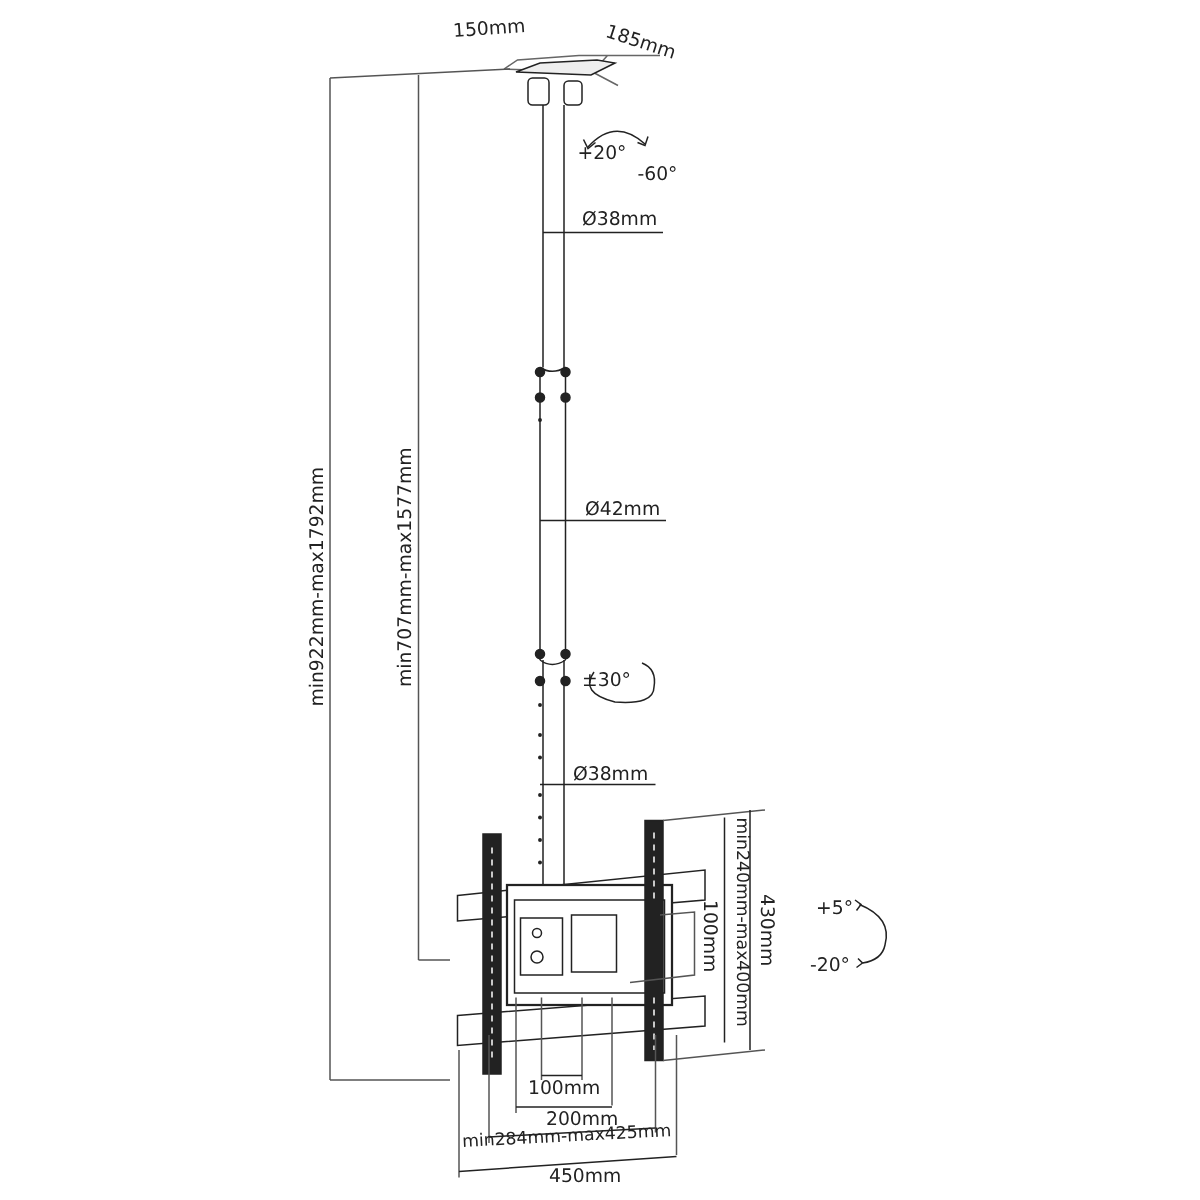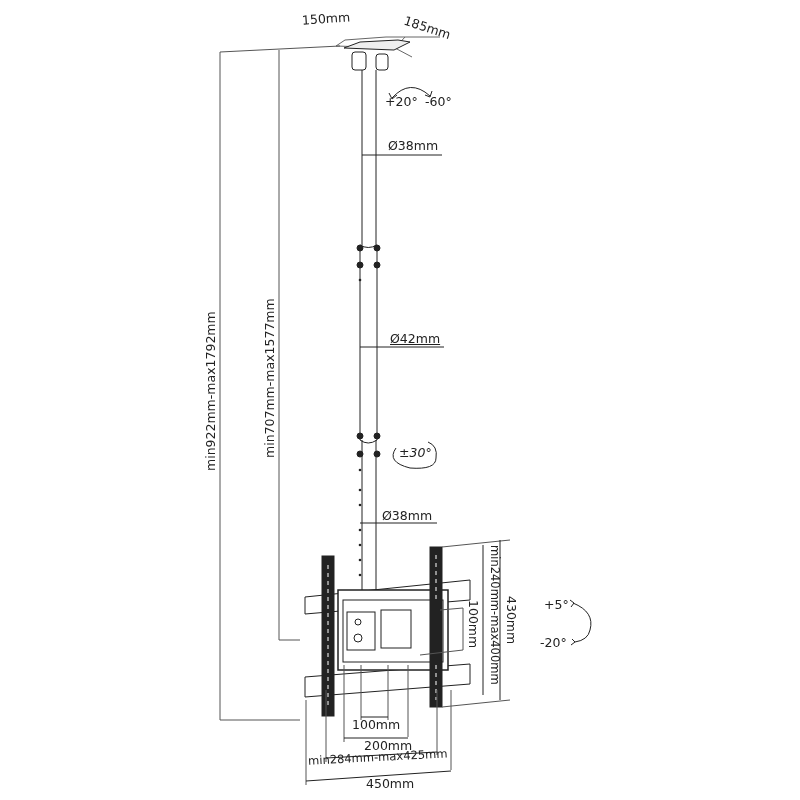--- a/index.html
+++ b/index.html
@@ -89,25 +89,25 @@
     <path d="M361 717 L388 717"></path>
     <path d="M344 738 L408 738"></path>
     <path d="M326 758 L437 752"></path>
     <path d="M306 781 L451 771"></path>
   </g>
 </svg>
 
 <span class="lbl" data-name="top-plate-width-label" style="left:302px;top:13px;transform:rotate(-4deg);">150mm</span>
 <span class="lbl" data-name="top-plate-depth-label" style="left:403px;top:22px;transform:rotate(18deg);">185mm</span>
 <span class="lbl" data-name="swivel-plus-label" style="left:385px;top:96px;">+20°</span>
-<span class="lbl" data-name="swivel-minus-label" style="left:425px;top:96px;">-60°</span>
+<span class="lbl" data-name="swivel-minus-label" style="left:425px;top:110px;">-60°</span>
 <span class="lbl" data-name="pole-top-diameter-label" style="left:388px;top:140px;">Ø38mm</span>
-<span class="lbl" data-name="pole-middle-diameter-label" style="left:390px;top:333px;text-decoration:underline;">Ø42mm</span>
+<span class="lbl" data-name="pole-middle-diameter-label" style="left:390px;top:333px;">Ø42mm</span>
 <span class="lbl" data-name="pole-bottom-diameter-label" style="left:382px;top:510px;">Ø38mm</span>
-<span class="lbl" data-name="rotation-label" style="left:399px;top:447px;font-style:italic;">±30°</span>
+<span class="lbl" data-name="rotation-label" style="left:388px;top:447px;">±30°</span>
 <span class="lbl" data-name="overall-height-label" style="left:205px;top:471px;">min922mm-max1792mm</span>
 
 <span class="lbl vert" data-name="pole-height-label" style="left:264px;top:458px;">min707mm-max1577mm</span>
 <span class="lbl vert90" data-name="plate-height-label" style="left:517px;top:596px;">430mm</span>
 <span class="lbl vert90" data-name="rail-range-label" style="left:500px;top:545px;font-size:11.5px;">min240mm-max400mm</span>
 <span class="lbl vert90" data-name="vesa-vertical-label" style="left:479px;top:600px;">100mm</span>
 <span class="lbl" data-name="tilt-up-label" style="left:544px;top:599px;">+5°</span>
 <span class="lbl" data-name="tilt-down-label" style="left:540px;top:637px;">-20°</span>
 <span class="lbl" data-name="vesa-100-label" style="left:352px;top:719px;">100mm</span>
 <span class="lbl" data-name="vesa-200-label" style="left:364px;top:740px;">200mm</span>

